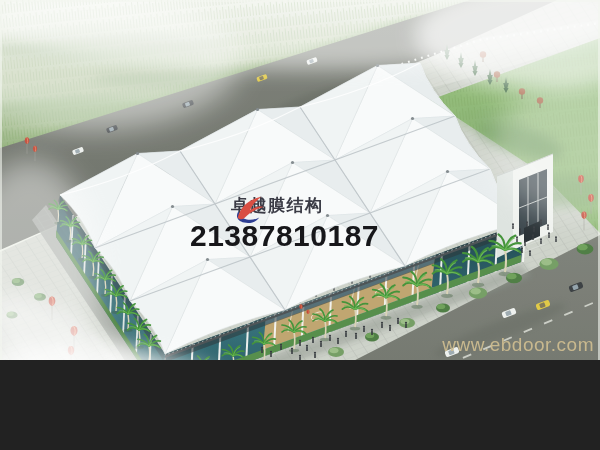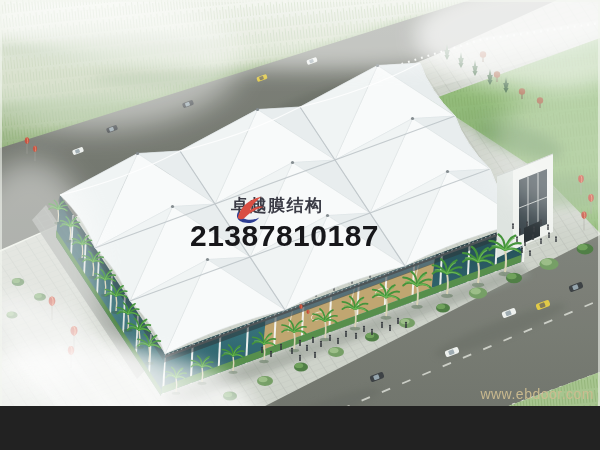--- a/index.html
+++ b/index.html
@@ -1,23 +1,23 @@
 <!DOCTYPE html>
 <html><head>
 <meta charset="utf-8">
 <style>
   html,body{margin:0;padding:0;background:#222;}
-  .stage{position:relative;width:600px;height:406px;overflow:hidden;
+  .stage{position:relative;width:600px;height:360px;overflow:hidden;
          font-family:"Liberation Sans",sans-serif;background:#eef1ea;}
   .stage svg{position:absolute;left:0;top:0;}
   .wm-center{position:absolute;left:231px;top:194px;display:flex;align-items:center;gap:6px;}
   .wm-name{font-size:17px;font-weight:700;color:#3a3b45;letter-spacing:1.5px;white-space:nowrap;}
   .wm-phone{position:absolute;left:190px;top:219px;font-size:30px;font-weight:700;
             color:#17171a;letter-spacing:.5px;white-space:nowrap;}
-  .wm-url{position:absolute;right:6px;bottom:4px;font-size:14px;color:#cdbc90;
+  .wm-url{position:absolute;right:6px;bottom:4px;font-size:19px;color:#cdbc90;
           opacity:.95;letter-spacing:.5px;}
 </style>
 </head>
 <body>
 
 <div class="stage">
 <svg width="600" height="450" viewBox="0 0 600 450">
 <defs>
   <linearGradient id="bgG" x1="0" y1="0" x2="0" y2="1">
     <stop offset="0" stop-color="#f3f5ee"></stop>

